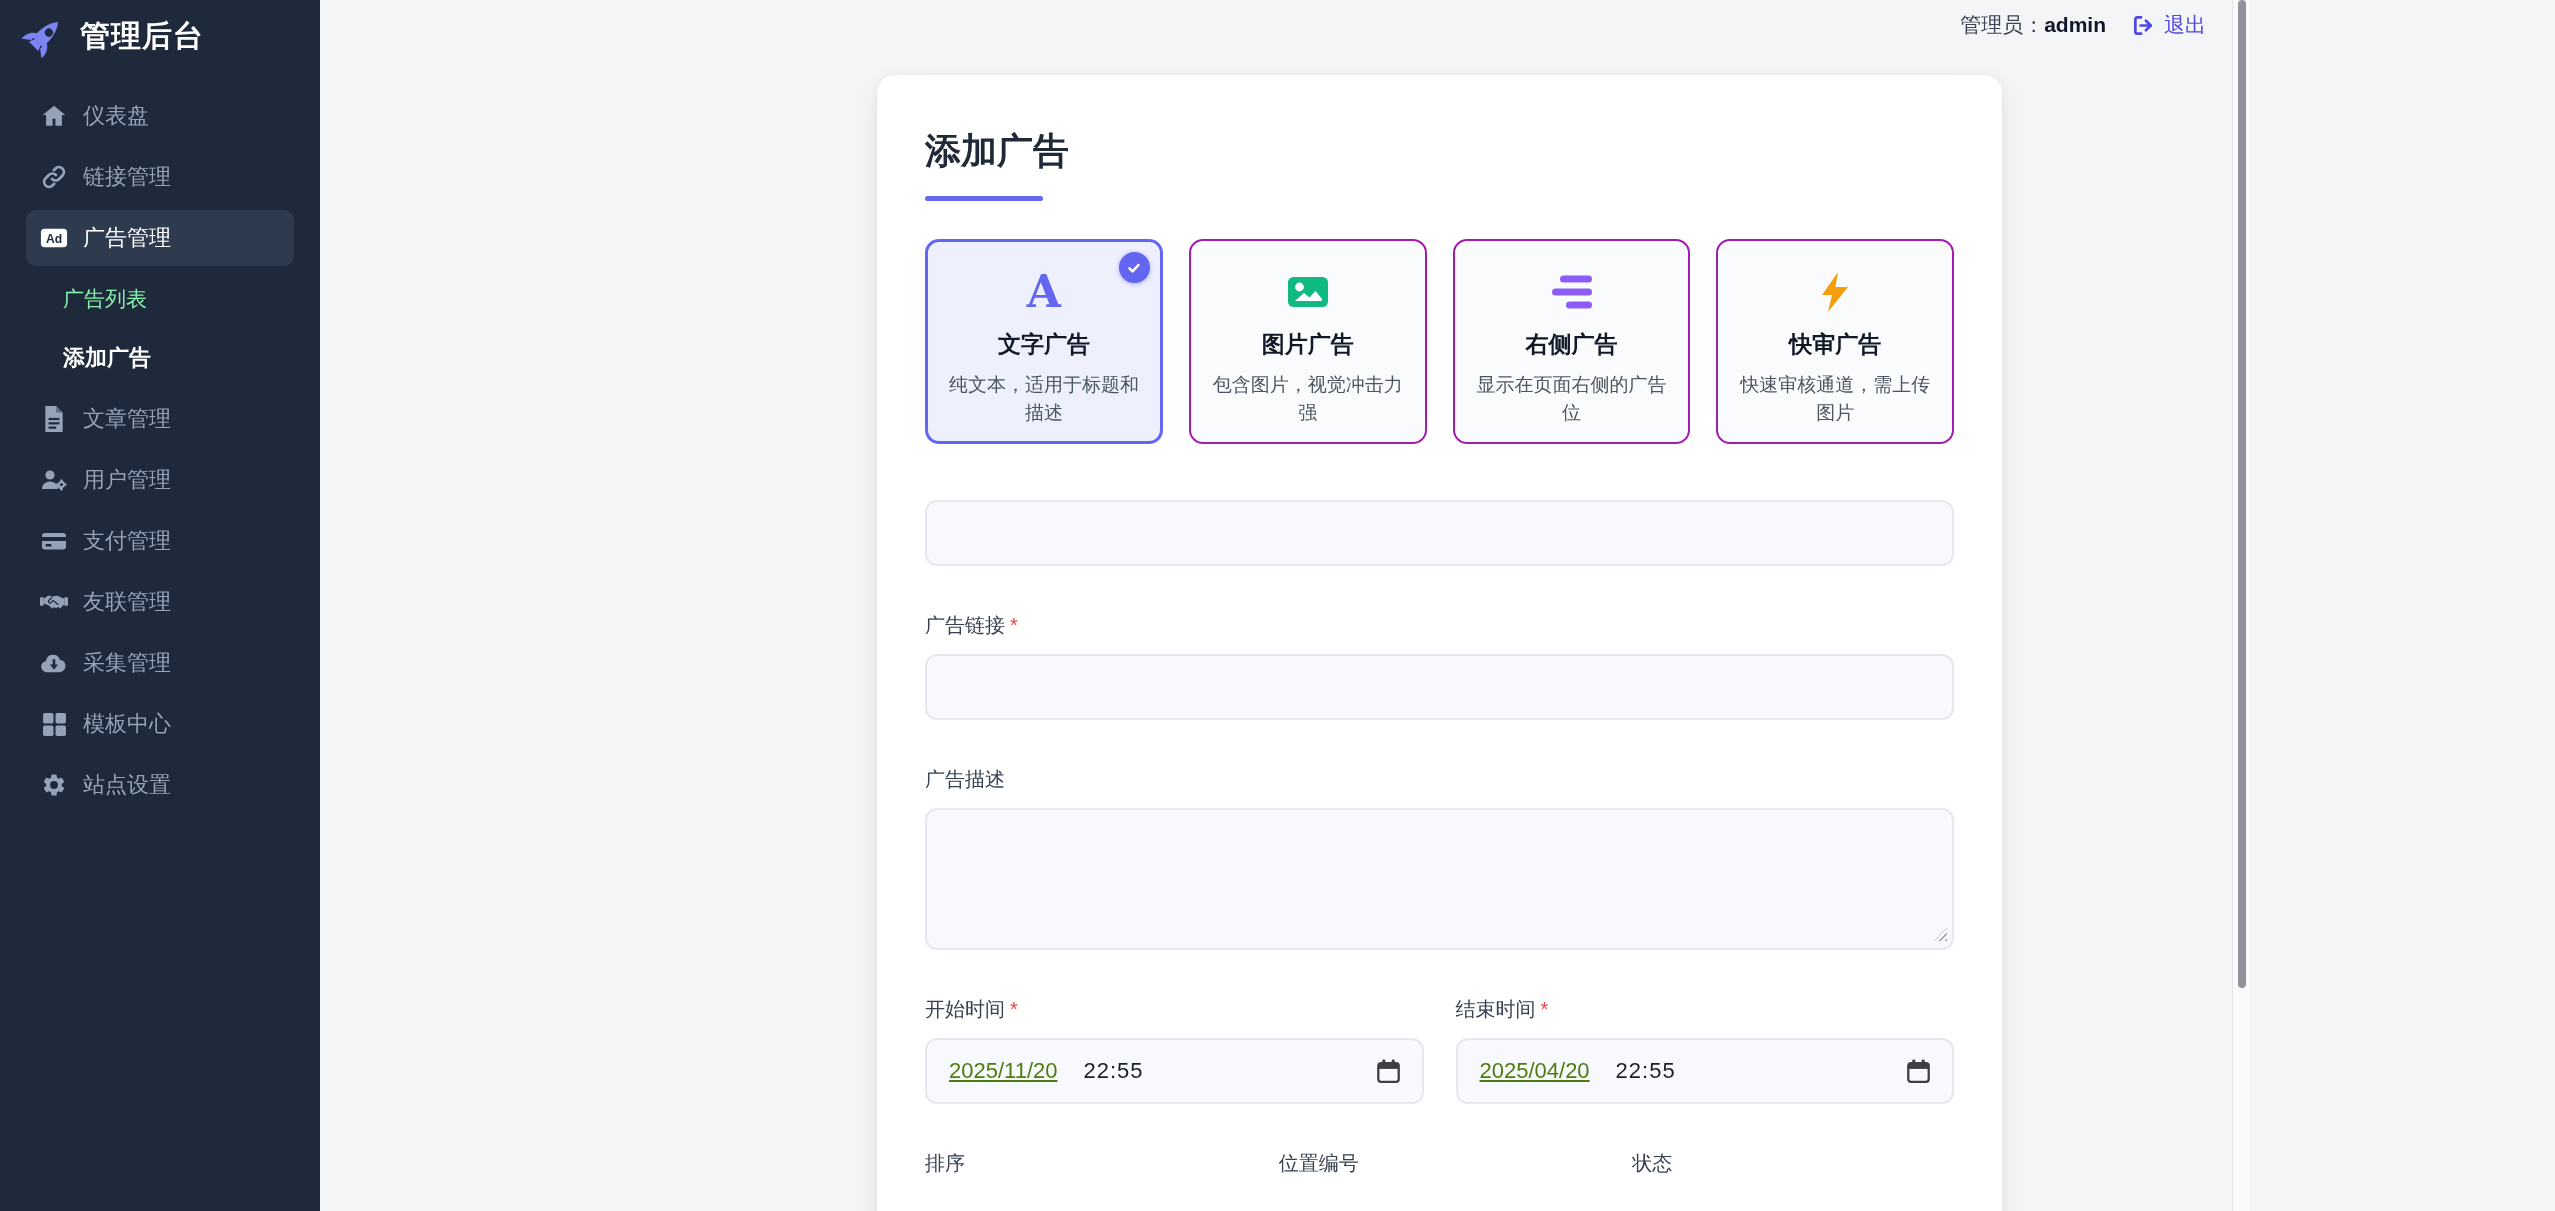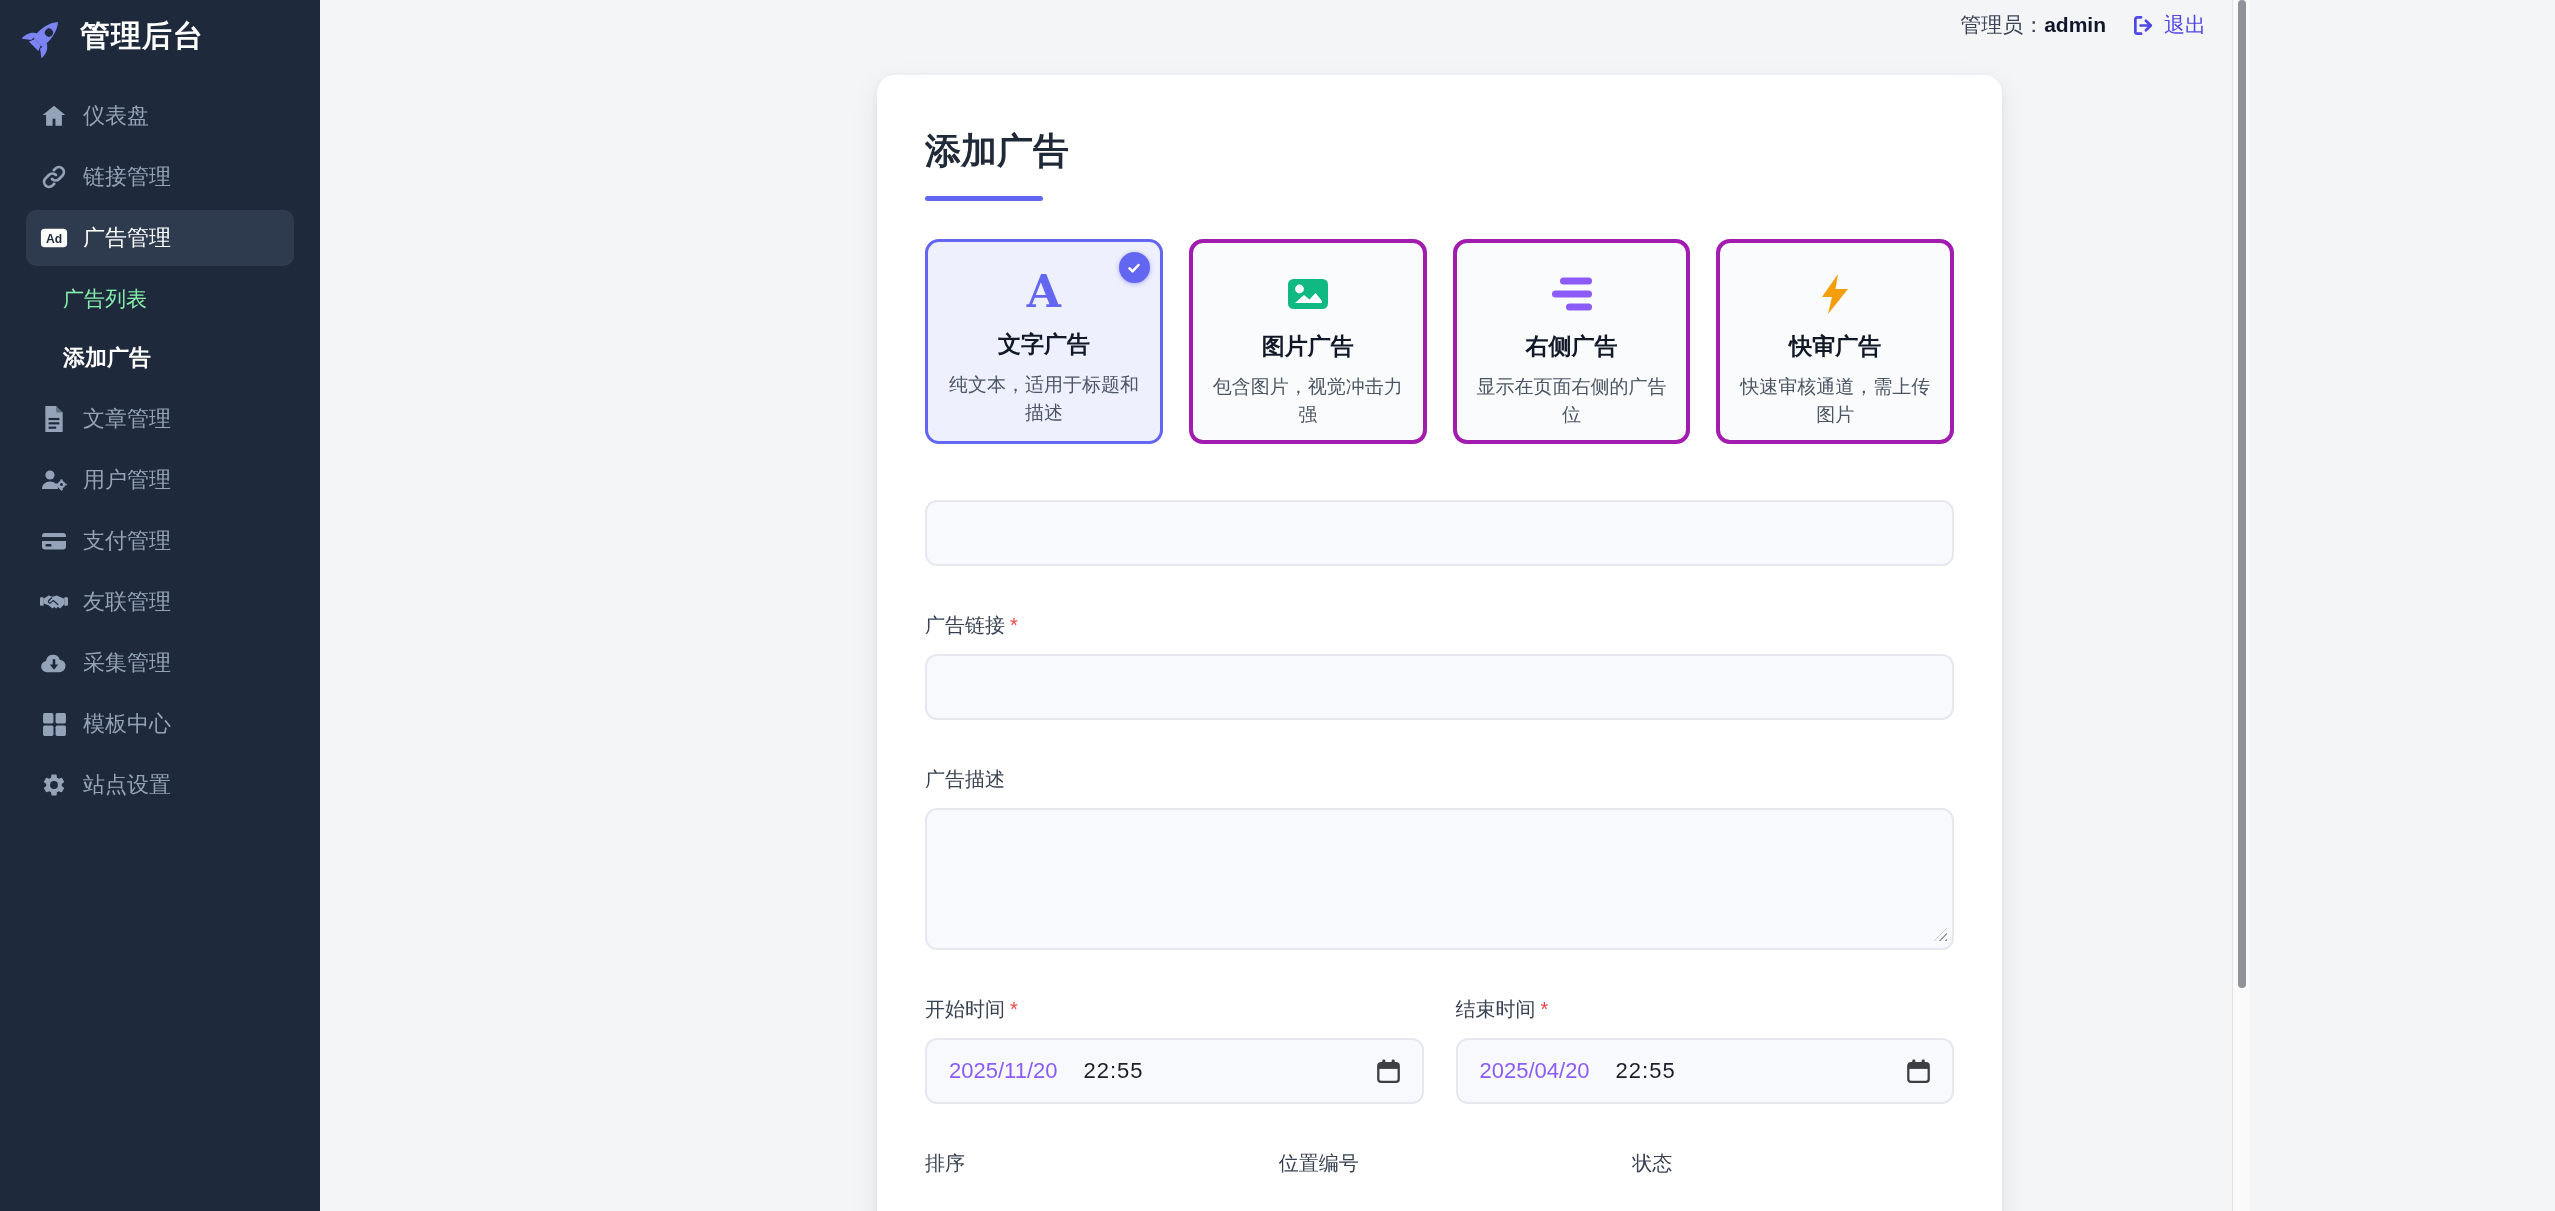--- a/index.html
+++ b/index.html
@@ -25,21 +25,21 @@
   .logout { display:flex; align-items:center; gap:9px; color:#4f46e5; font-size:21px; cursor:pointer; }
 
   
   .card { position:absolute; left:877px; top:75px; width:1125px; min-height:1560px; background:#ffffff; border-radius:18px;
           box-shadow:0 10px 30px rgba(17,24,39,.07), 0 2px 8px rgba(17,24,39,.05); padding:52px 48px; }
   .page-title { font-size:36px; font-weight:800; color:#1f2937; }
   .title-underline { width:118px; height:5px; background:#6366f1; border-radius:3px; margin-top:20px; }
 
   
   .type-grid { display:grid; grid-template-columns:repeat(4,1fr); gap:26px; margin-top:38px; }
-  .type-card { position:relative; border:4px solid #a21caf; background:#fafbfc; border-radius:14px; height:205px;
+  .type-card { position:relative; border:2px solid #a21caf; background:#fafbfc; border-radius:14px; height:205px;
                display:flex; flex-direction:column; align-items:center; padding:28px 16px 0; text-align:center; cursor:pointer; }
   .type-card.selected { border:3px solid #6366f1; background:#eef0fd; padding:27px 15px 0; }
   .type-icon { height:46px; display:flex; align-items:center; justify-content:center; margin-bottom:14px; }
   .glyph-A { font-family:"DejaVu Serif","Liberation Serif",serif; font-weight:800; font-size:44px; line-height:44px; color:#6366f1; }
   .type-name { font-size:23px; font-weight:700; color:#111827; margin-bottom:11px; }
   .type-desc { font-size:19px; color:#4b5563; line-height:1.45; }
   .check-badge { position:absolute; top:10px; right:10px; width:31px; height:31px; border-radius:50%; background:#6366f1;
                  display:flex; align-items:center; justify-content:center; box-shadow:0 1px 4px rgba(99,102,241,.5); }
 
   
@@ -47,21 +47,21 @@
   .flabel { font-size:20px; color:#374151; margin-bottom:15px; }
   .req { color:#ef4444; margin-left:5px; }
   .input { width:100%; height:66px; background:#f8f9fc; border:2px solid #e5e8ef; border-radius:12px; padding:0 22px;
            font-size:22px; color:#111827; font-family:"Liberation Sans","DejaVu Sans",sans-serif; outline:none; display:block; }
   .ta-wrap { position:relative; }
   textarea.input { height:142px; padding:16px 22px; resize:none; display:block; }
   .grip { position:absolute; right:7px; bottom:9px; width:13px; height:13px;
           background:repeating-linear-gradient(135deg, transparent 0 3px, #9aa0a6 3px 4.6px);
           clip-path:polygon(100% 0, 100% 100%, 0 100%); cursor:nwse-resize; }
   .fake { display:flex; align-items:center; cursor:pointer; }
-  .dt-date { color:#8b5cf6; }
+  .dt-date { color:#4d7c0f;text-decoration:underline; }
   .dt-time { color:#191f28; margin-left:26px; letter-spacing:1px; }
   .push { margin-left:auto; display:flex; align-items:center; }
   .grid-2 { display:grid; grid-template-columns:1fr 1fr; gap:32px; }
   .grid-3 { display:grid; grid-template-columns:1fr 1fr 1fr; gap:32px; }
 
   
   .scrollbar { position:absolute; top:0; right:0; bottom:0; width:18px; background:#fafafa; border-left:1px solid #e3e3e3; z-index:10; }
   .scroll-thumb { position:absolute; top:0; right:4px; width:8px; height:988px; background:#90939a; border-radius:4px; }
 
   svg { display:block; }

